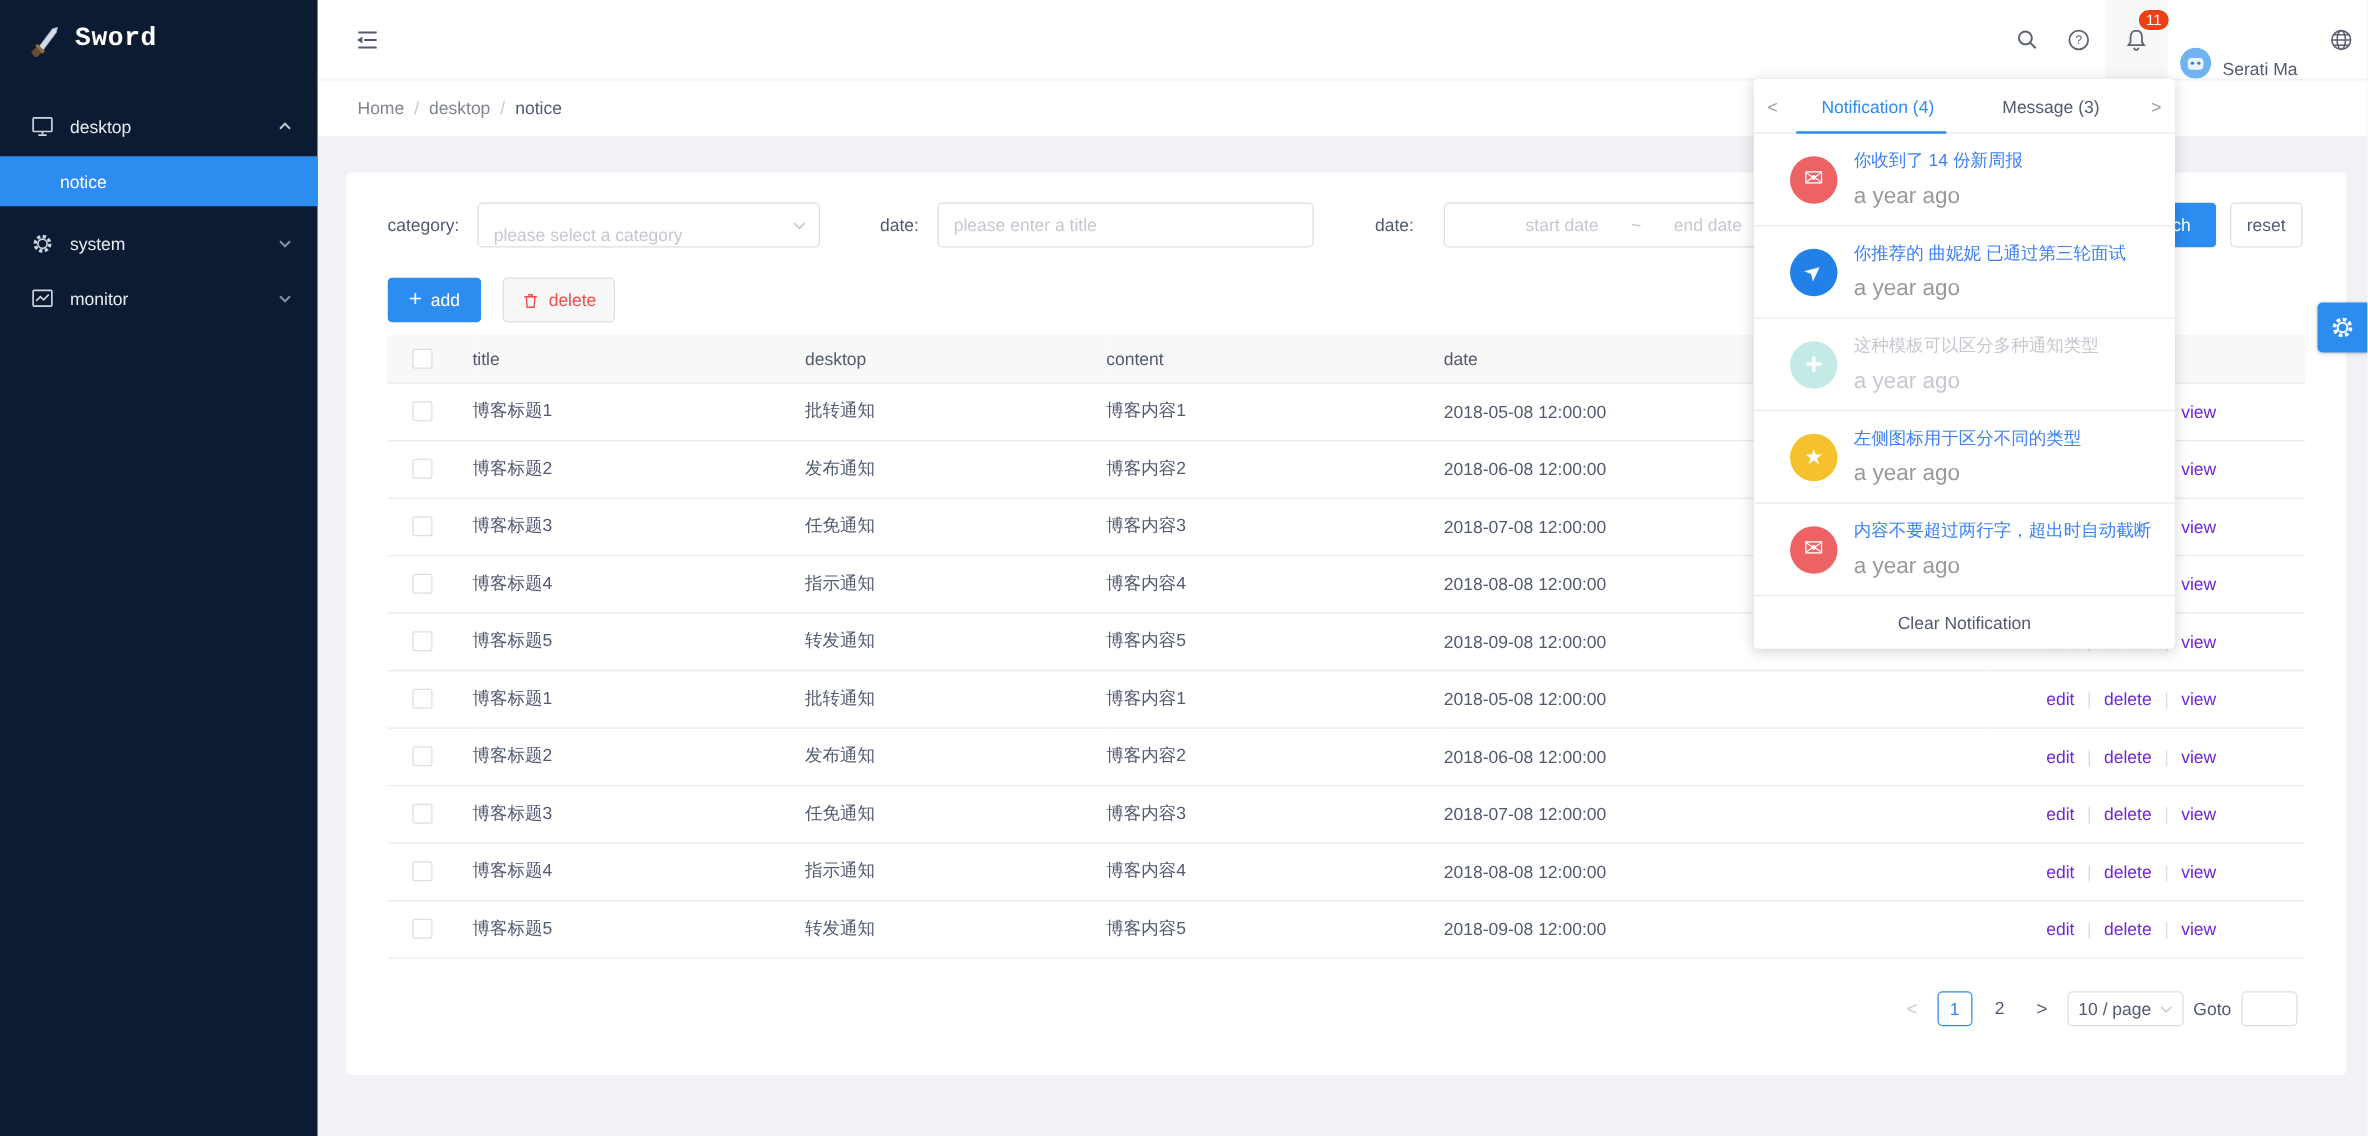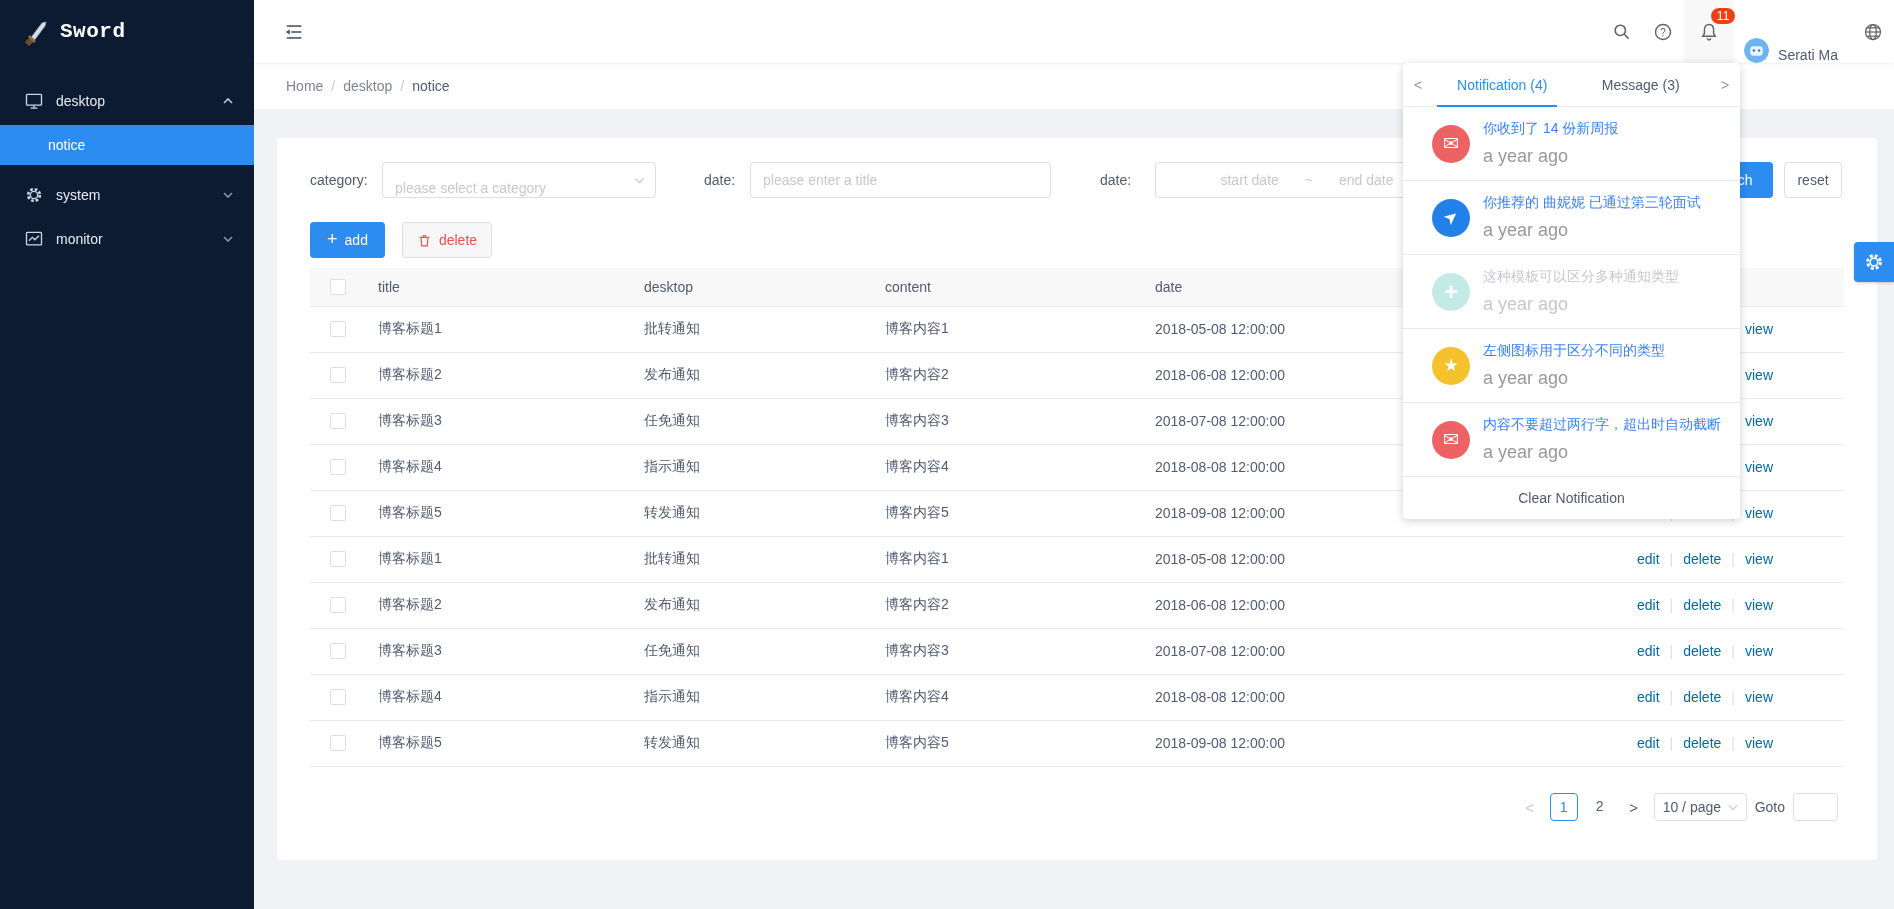--- a/index.html
+++ b/index.html
@@ -64,21 +64,21 @@
   
   .grid { position:absolute; left:33px; top:130px; width:1534px; border-collapse:collapse; table-layout:fixed; font-size:14px; }
   .grid thead tr { background:#f8f8f9; height:38px; }
   .grid th { font-weight:normal; color:#515a6e; text-align:left; border-bottom:1px solid #e8eaec; }
   .grid tbody tr { height:46px; }
   .grid td { border-bottom:1px solid #e8eaec; color:#515a6e; }
   .col-check { width:68px; } .col-title { width:266px; } .col-cat { width:241px; }
   .col-content { width:270px; } .col-date { width:435px; } .col-act { width:254px; }
   .checkbox { width:16px; height:16px; border:1px solid #dcdee2; border-radius:2px; background:#fff; margin-left:20px; cursor:pointer; }
   .act-cell { text-align:right; padding-right:71px; white-space:nowrap; }
-  .act-link { color:#0369a1; text-decoration:none; cursor:pointer; }
+  .act-link { color:#6d28d9; text-decoration:none; cursor:pointer; }
   .act-sep { color:#dcdee2; margin:0 10px; }
   
   .pager { position:absolute; right:39px; top:655px; display:flex; align-items:center; gap:8px; font-size:14px; color:#515a6e; }
   .pg-arrow { width:24px; text-align:center; color:#c5c8ce; cursor:pointer; font-size:15px; }
   .pg-num { min-width:28px; height:28px; line-height:26px; text-align:center; cursor:pointer; border-radius:4px; }
   .pg-num.active { border:1px solid #2d8cf0; color:#2d8cf0; }
   .pg-select { width:93px; height:28px; border:1px solid #dcdee2; border-radius:4px; display:flex; align-items:center;
                padding:0 8px; gap:6px; color:#515a6e; cursor:pointer; justify-content:space-between; }
   .pg-goto-input { width:45px; height:28px; border:1px solid #dcdee2; border-radius:4px; outline:none; padding:0 6px; font-family:inherit; }
   

